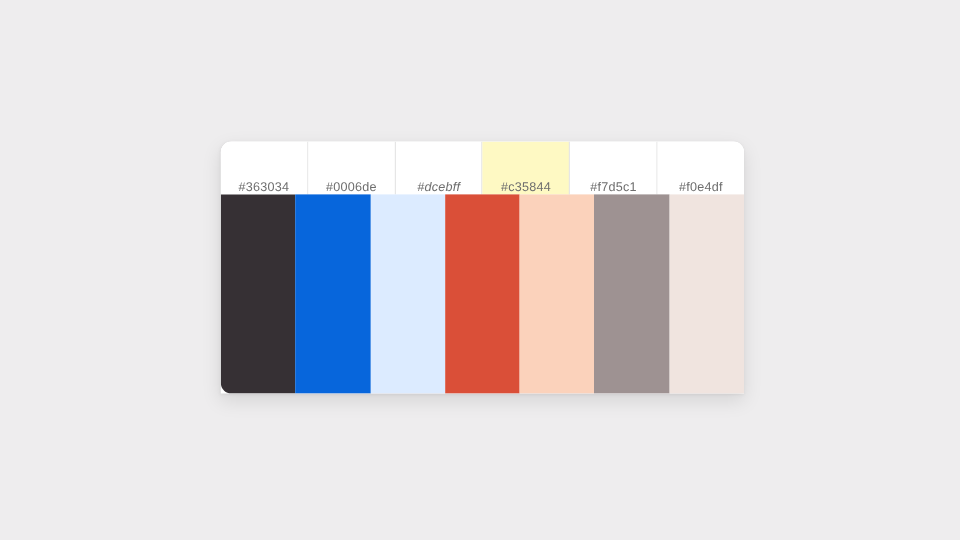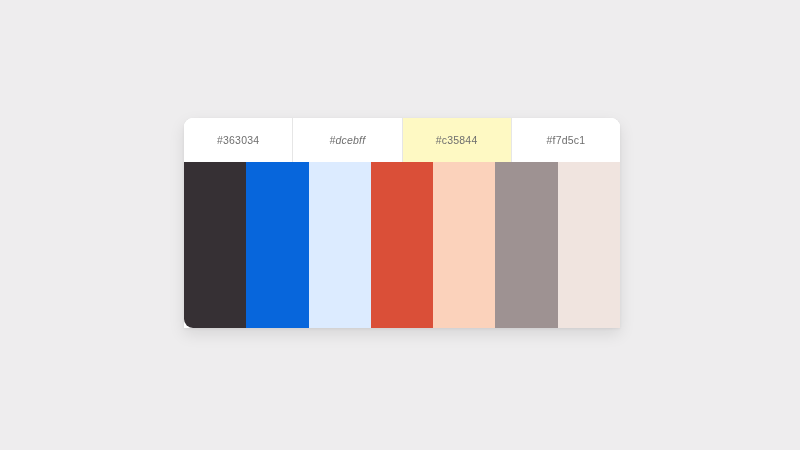--- a/index.html
+++ b/index.html
@@ -42,21 +42,21 @@
   }
 
   #color-row {
     flex: 1 1 auto;
     height: 166px;
   }
 
   .header-cell {
     flex: 1 1 0;
     display: flex;
-    align-items: center;
+    align-items: flex-end;
     justify-content: center;
     border-right: 1px solid #e6e6e6;
     background: #ffffff;
     height: 100%;
     box-sizing: border-box;
   }
   .header-cell:last-child {
     border-right: none;
   }
 
@@ -80,27 +80,33 @@
 </head>
 <body style="background: rgb(238, 237, 238);">
 
 <div id="palette-card">
 
   <div class="swatch-row" id="header-row">
     <div class="header-cell" style="background: rgb(255, 255, 255);">
       <span class="hex-label" style="color: rgb(110, 110, 110);">#363034</span>
     </div>
     <div class="header-cell" style="background: rgb(255, 255, 255);">
+      <span class="hex-label" style="color: rgb(110, 110, 110);">#0006de</span>
+    </div>
+    <div class="header-cell" style="background: rgb(255, 255, 255);">
       <span class="hex-label" style="color: rgb(110, 110, 110); font-style: italic;">#dcebff</span>
     </div>
     <div class="header-cell" style="background: #fef9c3;">
       <span class="hex-label" style="color: rgb(110, 110, 110);">#c35844</span>
     </div>
     <div class="header-cell" style="background: rgb(255, 255, 255);">
       <span class="hex-label" style="color: rgb(110, 110, 110);">#f7d5c1</span>
+    </div>
+    <div class="header-cell" style="background: rgb(255, 255, 255);">
+      <span class="hex-label" style="color: rgb(110, 110, 110);">#f0e4df</span>
     </div>
   </div>
 
   <div class="swatch-row" id="color-row">
     <div class="color-cell first" style="background: rgb(54, 48, 52);"></div>
     <div class="color-cell" style="background: rgb(7, 102, 220);"></div>
     <div class="color-cell" style="background: rgb(220, 235, 255);"></div>
     <div class="color-cell" style="background: rgb(218, 79, 56);"></div>
     <div class="color-cell" style="background: rgb(251, 210, 187);"></div>
     <div class="color-cell" style="background: rgb(158, 146, 146);"></div>

